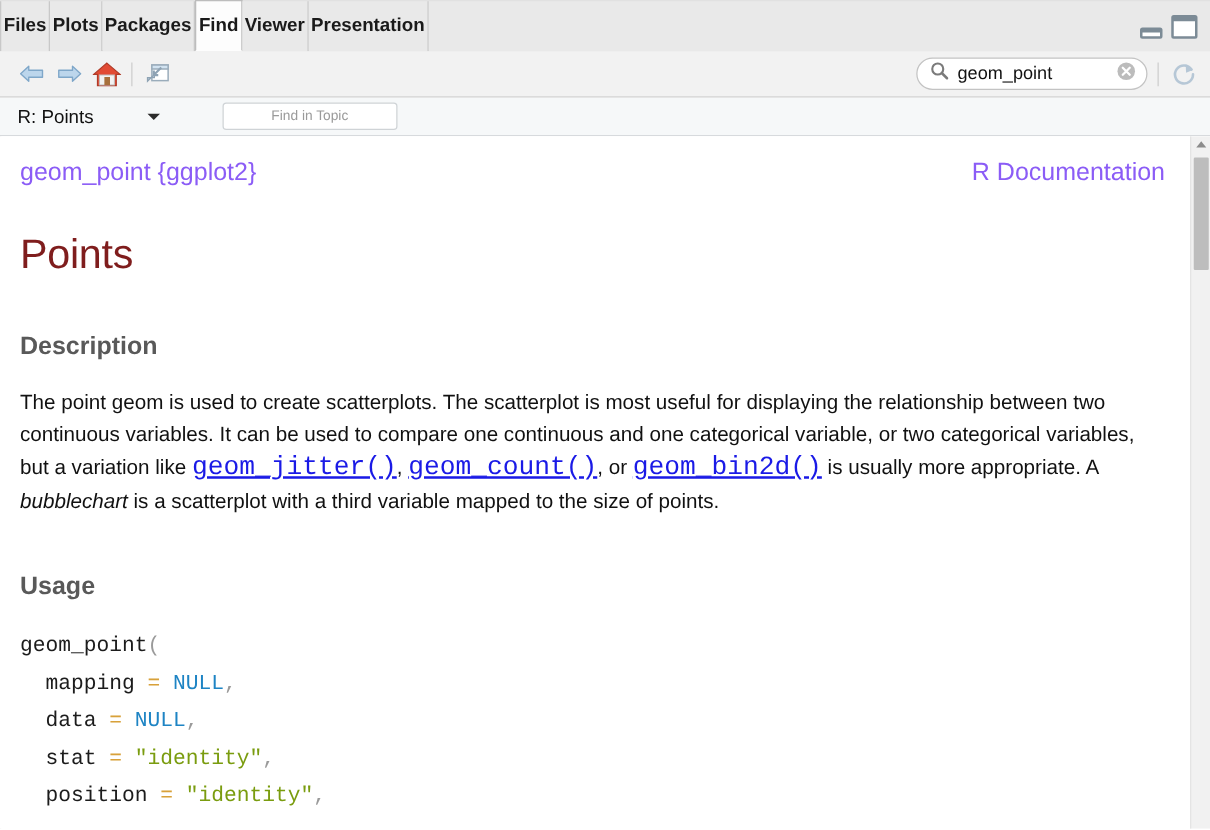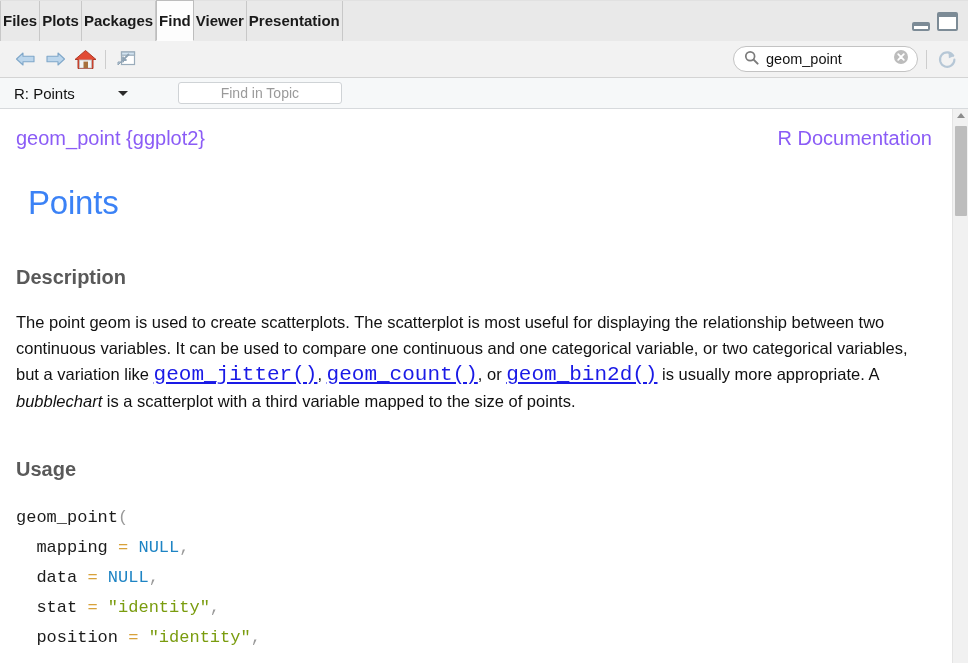--- a/index.html
+++ b/index.html
@@ -142,27 +142,27 @@
   }
   #topiccaret {
     margin-left: 7px;
     width: 0; height: 0;
     border-left: 5px solid transparent;
     border-right: 5px solid transparent;
     border-top: 5px solid #2b2b2b;
   }
   #findtopic {
     margin-left: 14px;
-    width: 164px;
+    width: 140px;
     height: 22px;
     line-height: 21px;
     background: #ffffff;
     border: 1px solid #cfd3d6;
     border-radius: 3px;
-    font-size: 14px;
+    font-size: 11px;
     color: #9a9a9a;
     text-align: center;
   }
 
   
   #docwrap {
     position: relative;
     height: 554px;
     background: #ffffff;
     overflow: hidden;
@@ -177,22 +177,22 @@
   #dochead {
     display: flex;
     justify-content: space-between;
     font-size: 20px;
     color: #8b5cf6;
     margin-bottom: 8px;
   }
   h1.doctitle {
     font-size: 33px;
     font-weight: normal;
-    color: #3b82f6;
-    margin: 34px 0 0 12px;
+    color: #7f1d1d;
+    margin: 34px 0 0 0;
     letter-spacing: -0.2px;
   }
   h2.sect {
     font-size: 20px;
     font-weight: bold;
     color: #595959;
     margin: 44px 0 0 0;
   }
   p.para {
     font-size: 16.5px;

